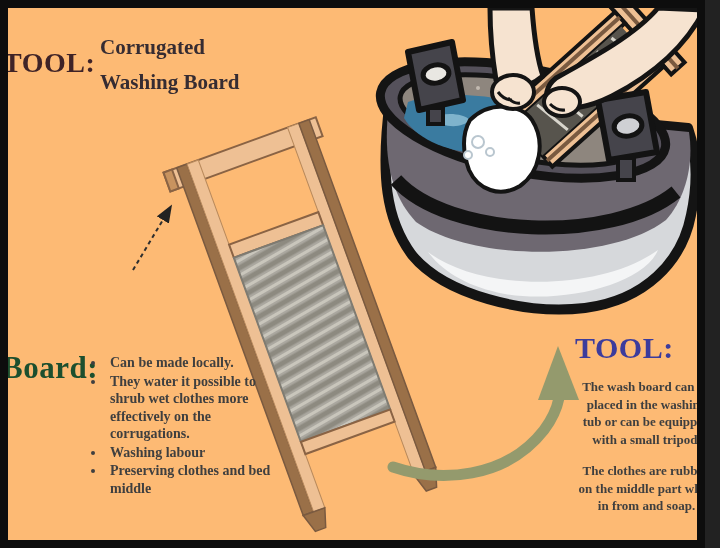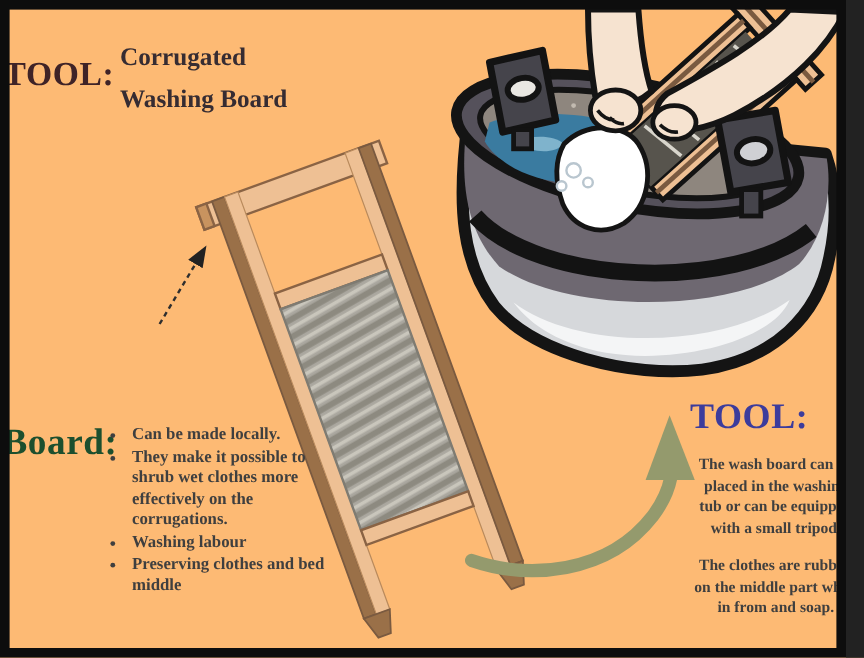--- a/index.html
+++ b/index.html
@@ -174,21 +174,21 @@
   <div class="txt tool-label">TOOL:</div>
 
   <div class="txt title">Corrugated
 Washing Board</div>
 
 
   <div class="txt pros-label">Board:</div>
 
   <ul class="txt pros-list">
       <li>Can be made locally.</li>
-      <li>They make it possible to shrub wet clothes more effectively on the corrugations.</li>
+      <li>They water it possible to shrub wet clothes more effectively on the corrugations.</li>
       <li>Washing labour</li>
       <li>Preserving clothes and bed middle</li>
     </ul>
 
   <div class="txt usage-label">TOOL:</div>
 
   <div class="txt usage-text">
     <p>The wash board can be placed in the washing tub or can be equipped with a small tripod.</p>
     <p>The clothes are rubbed on the middle part while in from and soap.</p>
   </div>

